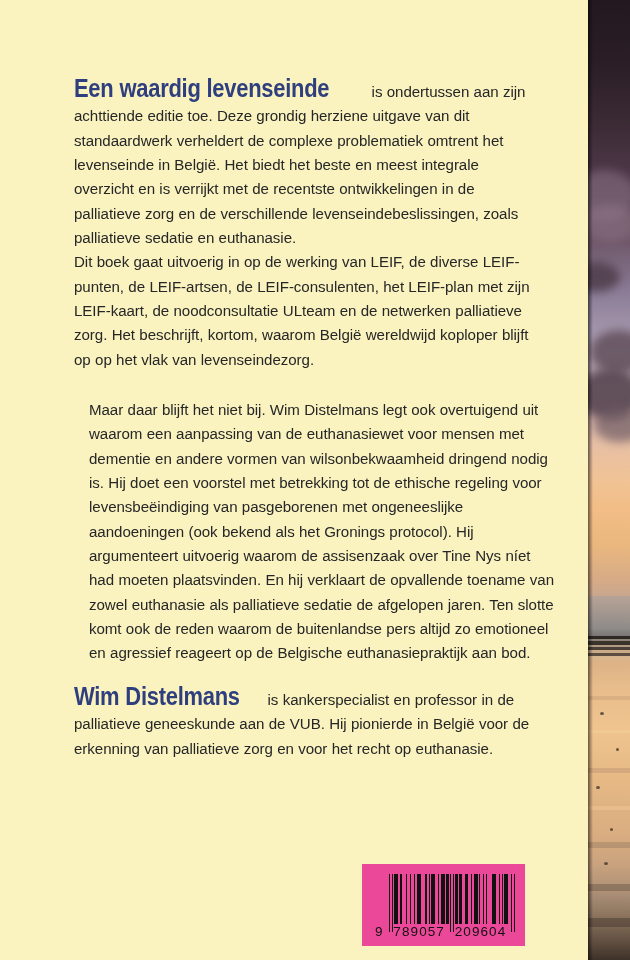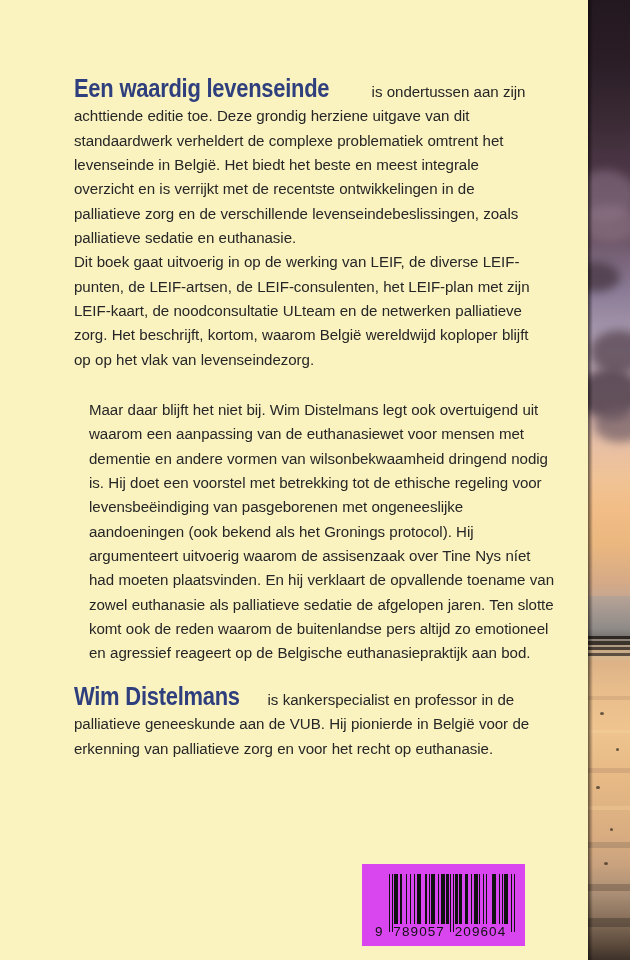--- a/index.html
+++ b/index.html
@@ -72,21 +72,21 @@
   #block-middle { position: absolute; left: 15px; top: 322px; width: 468px; }
   #block-author { position: absolute; left: 0; top: 608px; width: 468px; }
 
   
   #barcode-box {
     position: absolute;
     left: 362px;
     top: 864px;
     width: 163px;
     height: 82px;
-    background: #d946ef;
+    background: #ec4899;
   }
   #barcode-inner {
     position: absolute;
     left: 0; top: 0;
     width: 163px;
     height: 82px;
   }
   #barcode-bars {
     position: absolute;
     left: 27px;

